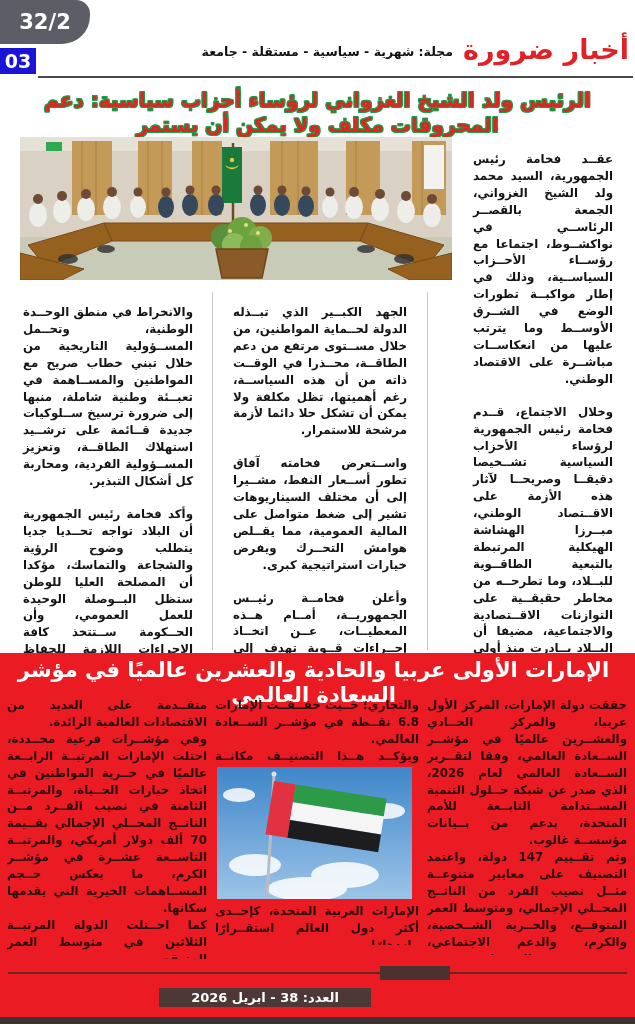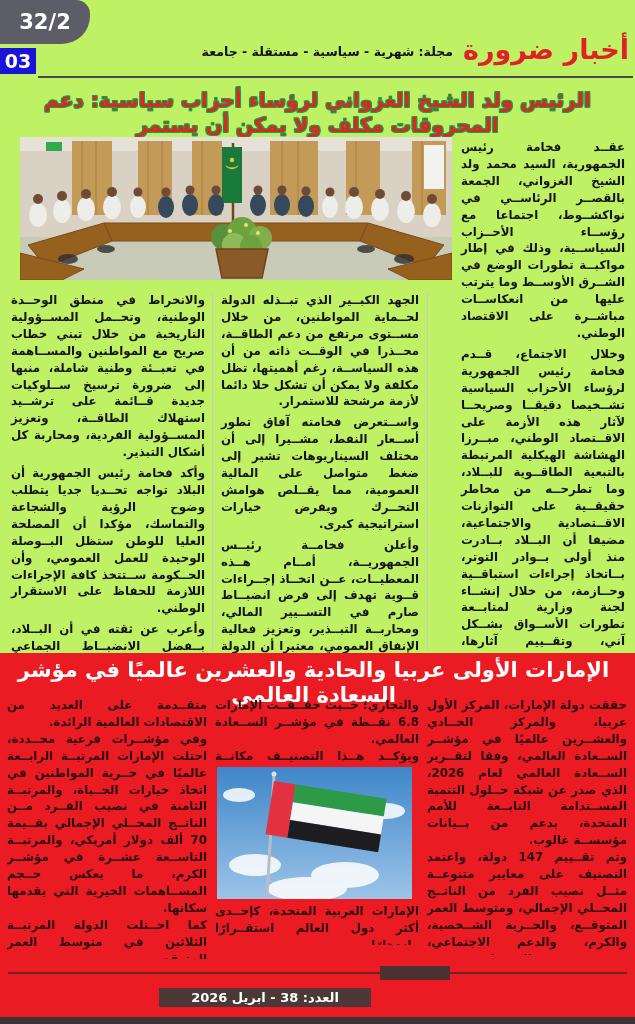--- a/index.html
+++ b/index.html
@@ -1,16 +1,16 @@
 <!DOCTYPE html>
 <html lang="ar" dir="rtl"><head>
 <meta charset="utf-8">
 <style>
   html,body{margin:0;padding:0;background:#888;}
-  .page{position:relative;width:635px;height:1024px;background:#bef264;overflow:hidden;
+  .page{position:relative;width:635px;height:1024px;background:#ffffff;overflow:hidden;
         font-family:"DejaVu Sans",sans-serif;direction:rtl;}
   
   .badge-top{position:absolute;top:0;left:0;width:90px;height:44px;background:#5d5d68;
              border-radius:0 14px 28px 0;color:#fff;font-size:21px;font-weight:bold;
              display:flex;align-items:center;justify-content:center;direction:ltr;}
   .badge-page{position:absolute;top:48px;left:0;width:36px;height:26px;background:#1a15d6;
               color:#fff;font-size:19px;font-weight:bold;display:flex;align-items:center;
               justify-content:center;direction:ltr;}
   
   .masthead{position:absolute;top:36px;right:6px;display:flex;flex-direction:row;
@@ -23,21 +23,21 @@
             font-size:20px;font-weight:bold;color:#e0241f;line-height:1.25;
             text-shadow:-1px 0 #16a04c,1px 0 #16a04c,0 -1px #16a04c,0 1px #16a04c,
                         -1px -1px #16a04c,1px 1px #16a04c,-1px 1px #16a04c,1px -1px #16a04c;}
   
   .photo-meeting{position:absolute;top:137px;right:183px;left:20px;height:143px;
                  background:#d9d2c4;overflow:hidden;}
   .photo-flag{position:absolute;top:767px;left:217px;width:195px;height:132px;overflow:hidden;}
   
   .col{position:absolute;overflow:hidden;text-align:justify;color:#141414;
        font-size:11.8px;font-weight:bold;line-height:16.9px;}
-  .col p{margin:4px;}
+  .col p{margin:16px;}
   .col-right{top:135px;right:6px;width:172px;height:521px;}
   .col-mid{top:288px;right:212px;width:206px;height:367px;}
   .col-left{top:288px;right:426px;width:202px;height:367px;}
   .col-rule{position:absolute;top:292px;width:1px;height:358px;background:#c9c9c9;}
   .rule-a{right:207px;} .rule-b{right:422px;}
   
   .red-section{position:absolute;top:653px;left:0;right:0;bottom:0;background:#ea1b22;}
   .red-headline{position:absolute;top:5px;left:4px;right:12px;text-align:center;color:#ffffff;
                 font-size:21px;font-weight:bold;line-height:1.2;}
   .red-col{position:absolute;overflow:hidden;text-align:justify;color:#2c0e0e;

